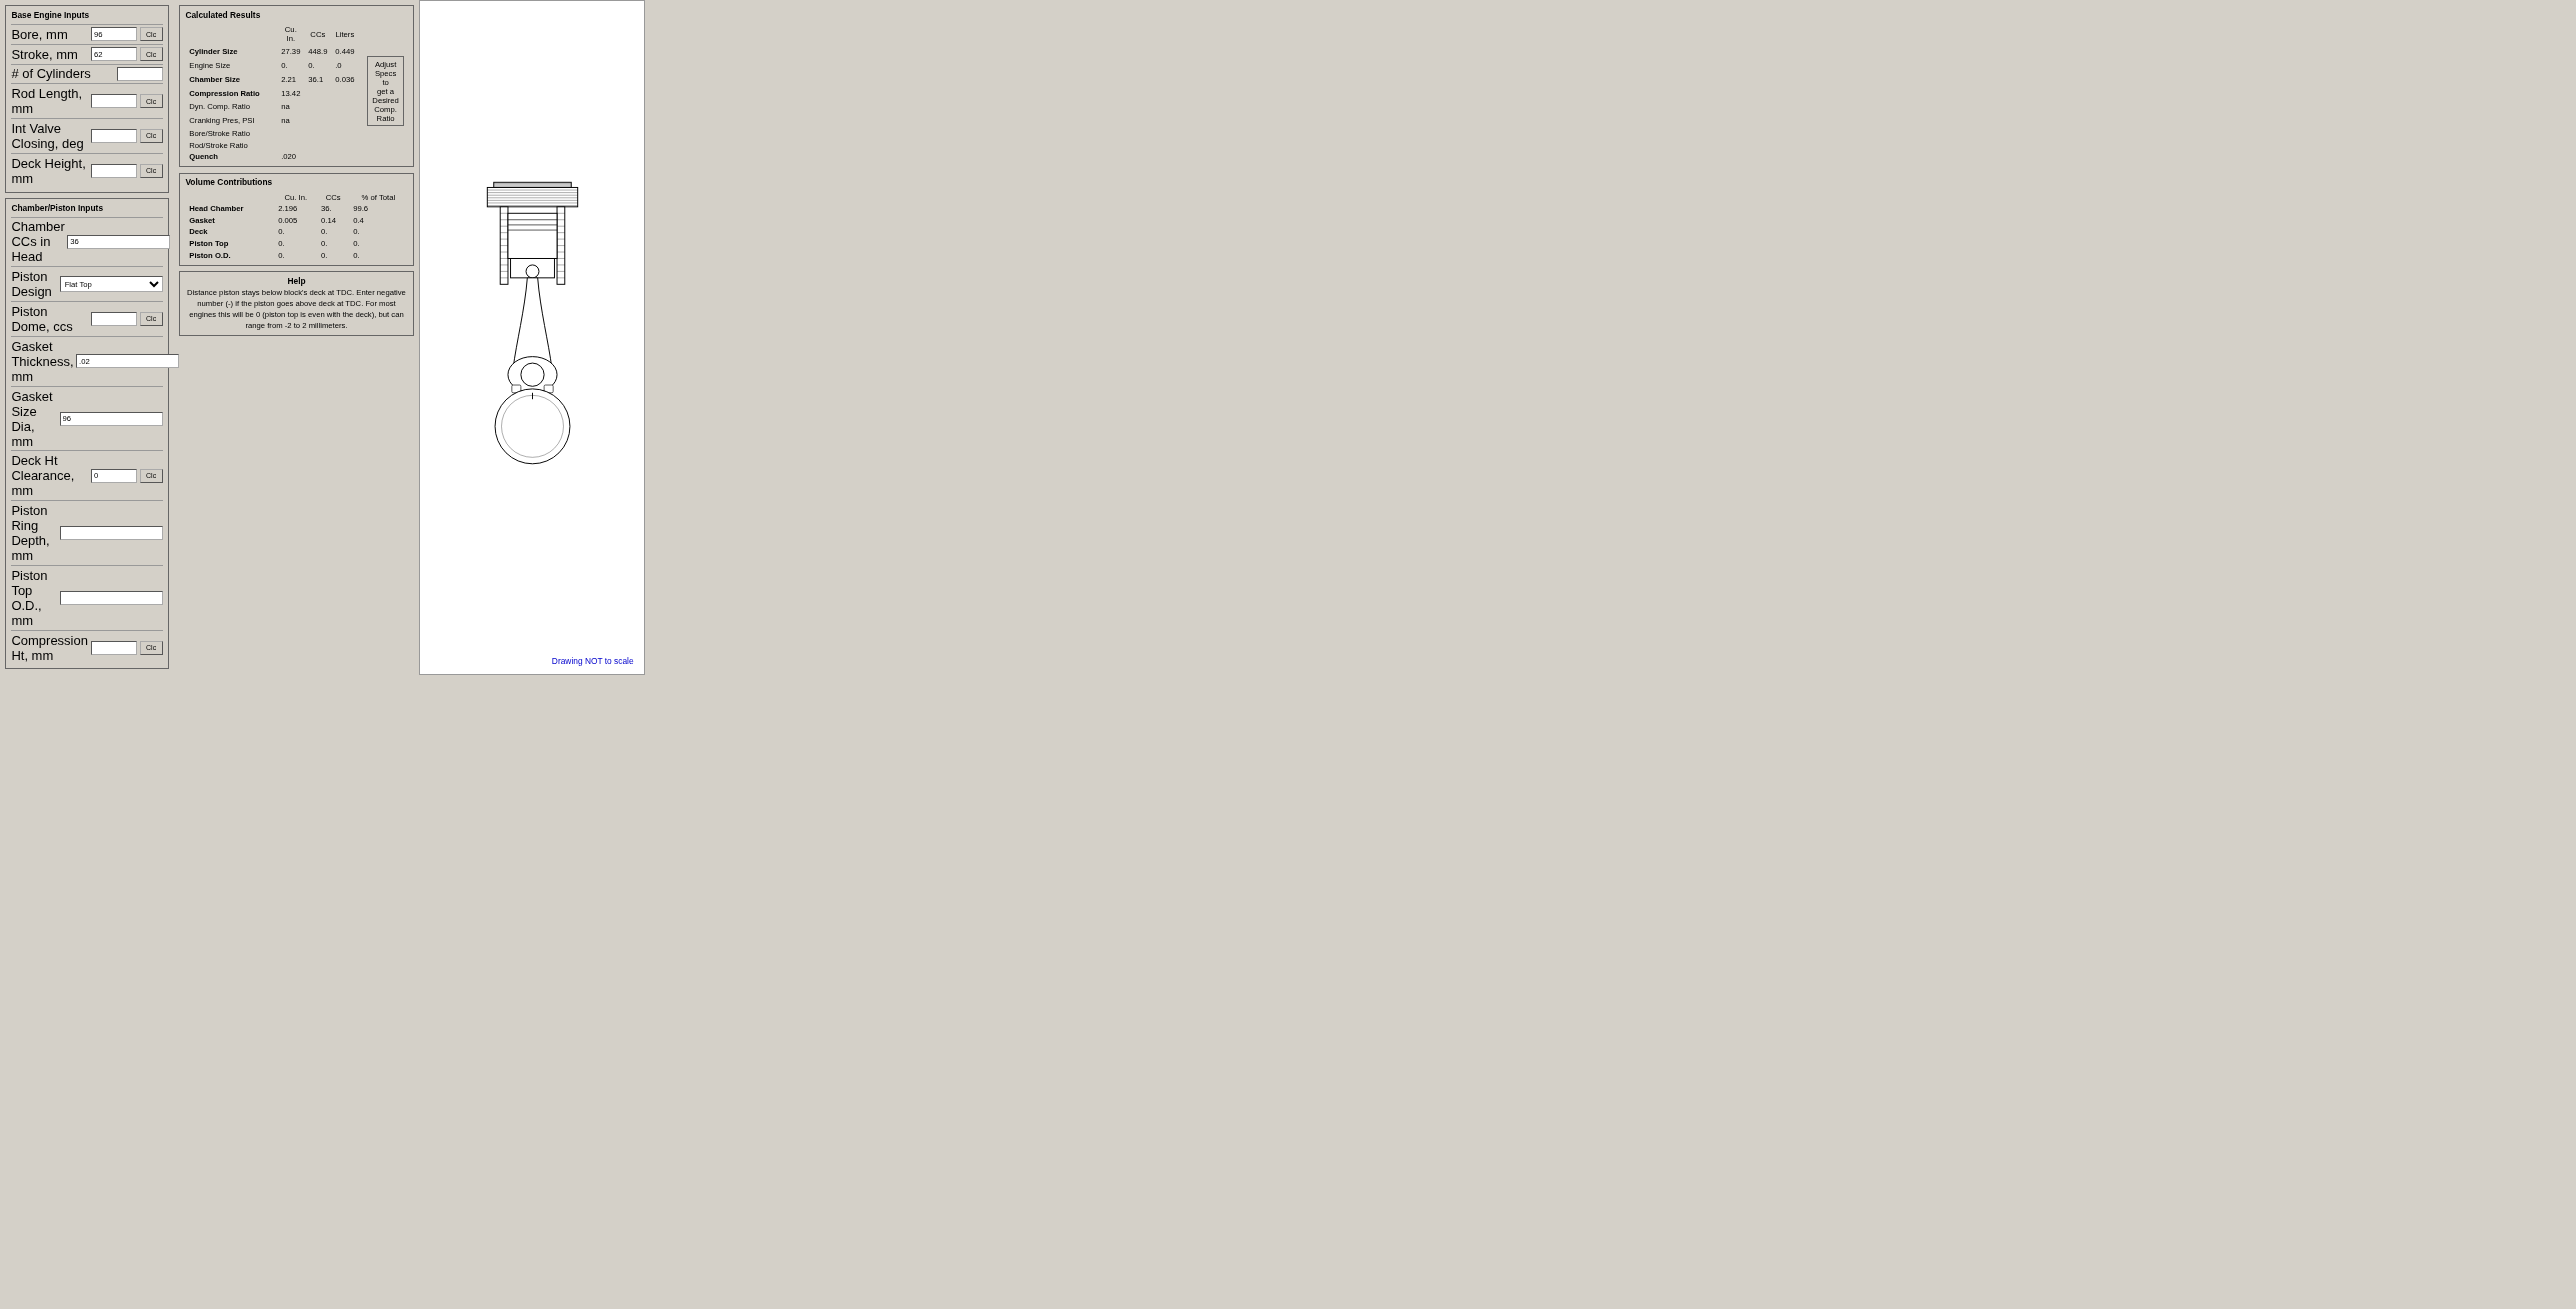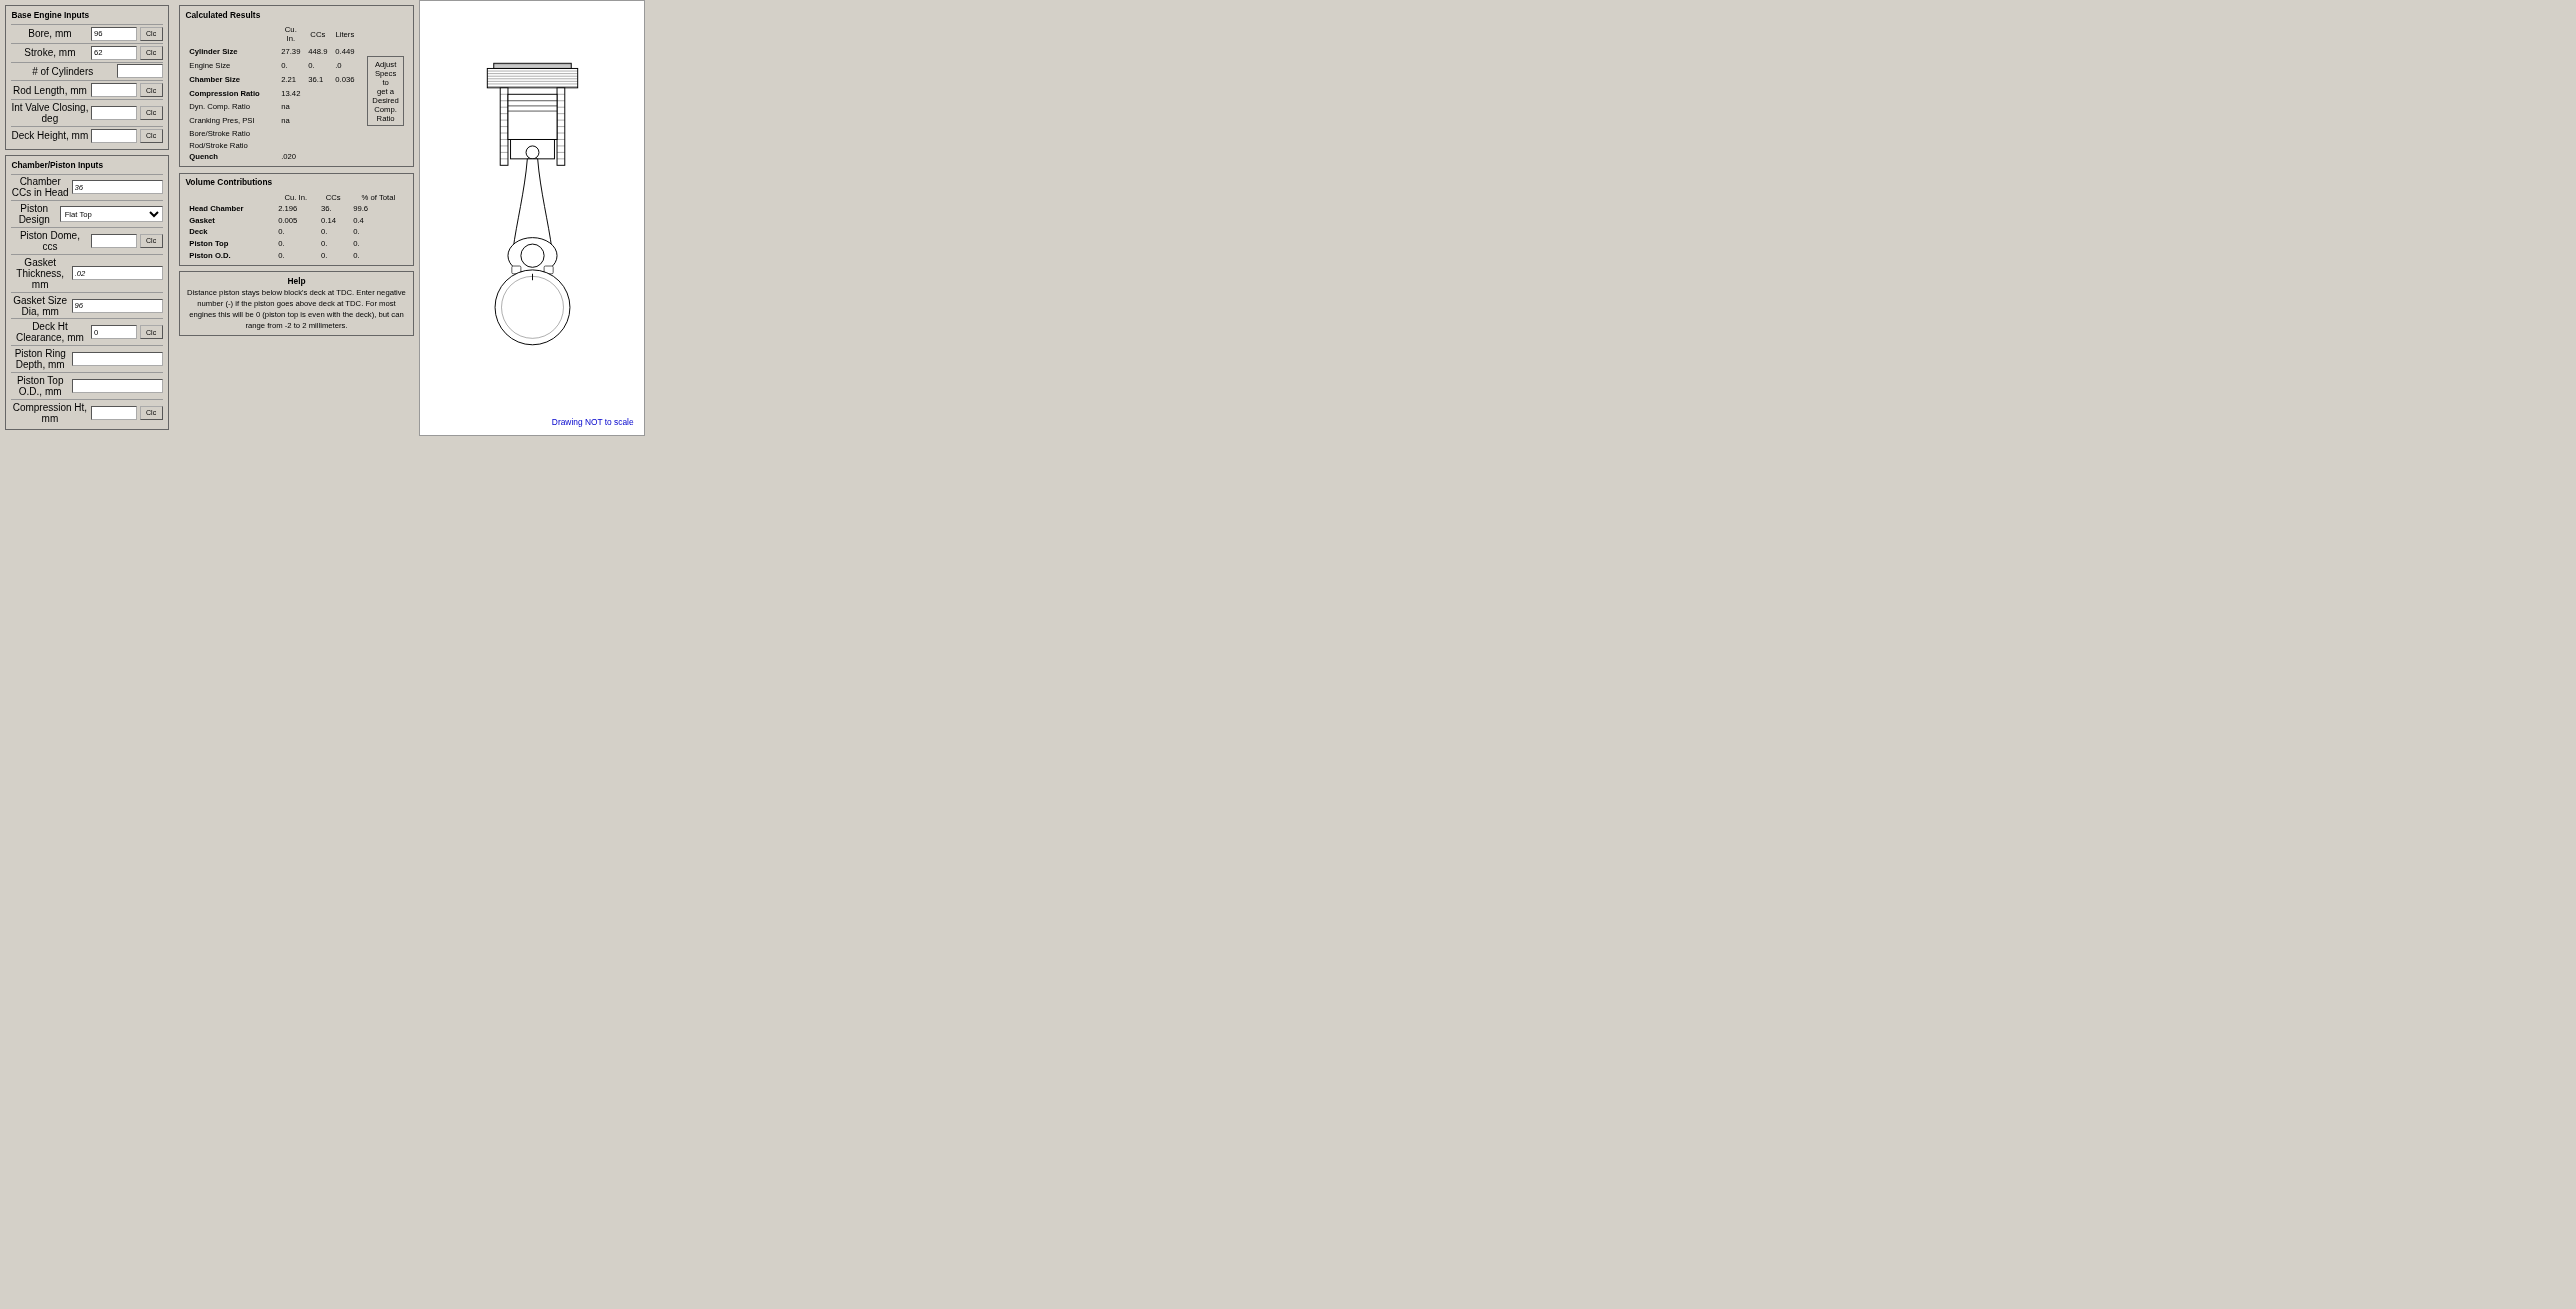--- a/index.html
+++ b/index.html
@@ -49,40 +49,38 @@
     .input-row {
       display: flex;
       align-items: center;
       border-top: 0.6px solid #999;
       padding: 1.9px 0;
       min-height: 17px;
     }
     .input-row:first-of-type { border-top: none; }
     .input-label {
       flex: 1;
-      font-size: 10px;
+      font-size: 13px;
       padding-right: 2.6px;
-      text-align: center;
     }
     .input-field {
       width: 46px;
       height: 14px;
       border: 1.3px inset #aaa;
       background: white;
       font-size: 7.7px;
       padding: 0.6px 1.9px;
     }
     .input-field-wide {
-      width: 91px;
+      width: 103px;
       height: 14px;
       border: 1.3px inset #aaa;
       background: white;
       font-size: 7.7px;
       padding: 0.6px 1.9px;
-      font-style: italic;
     }
     .clc-btn {
       width: 23px;
       height: 14px;
       background: #d4d0c8;
       border: 1.3px outset #aaa;
       font-size: 7px;
       cursor: pointer;
       margin-left: 2.6px;
     }

